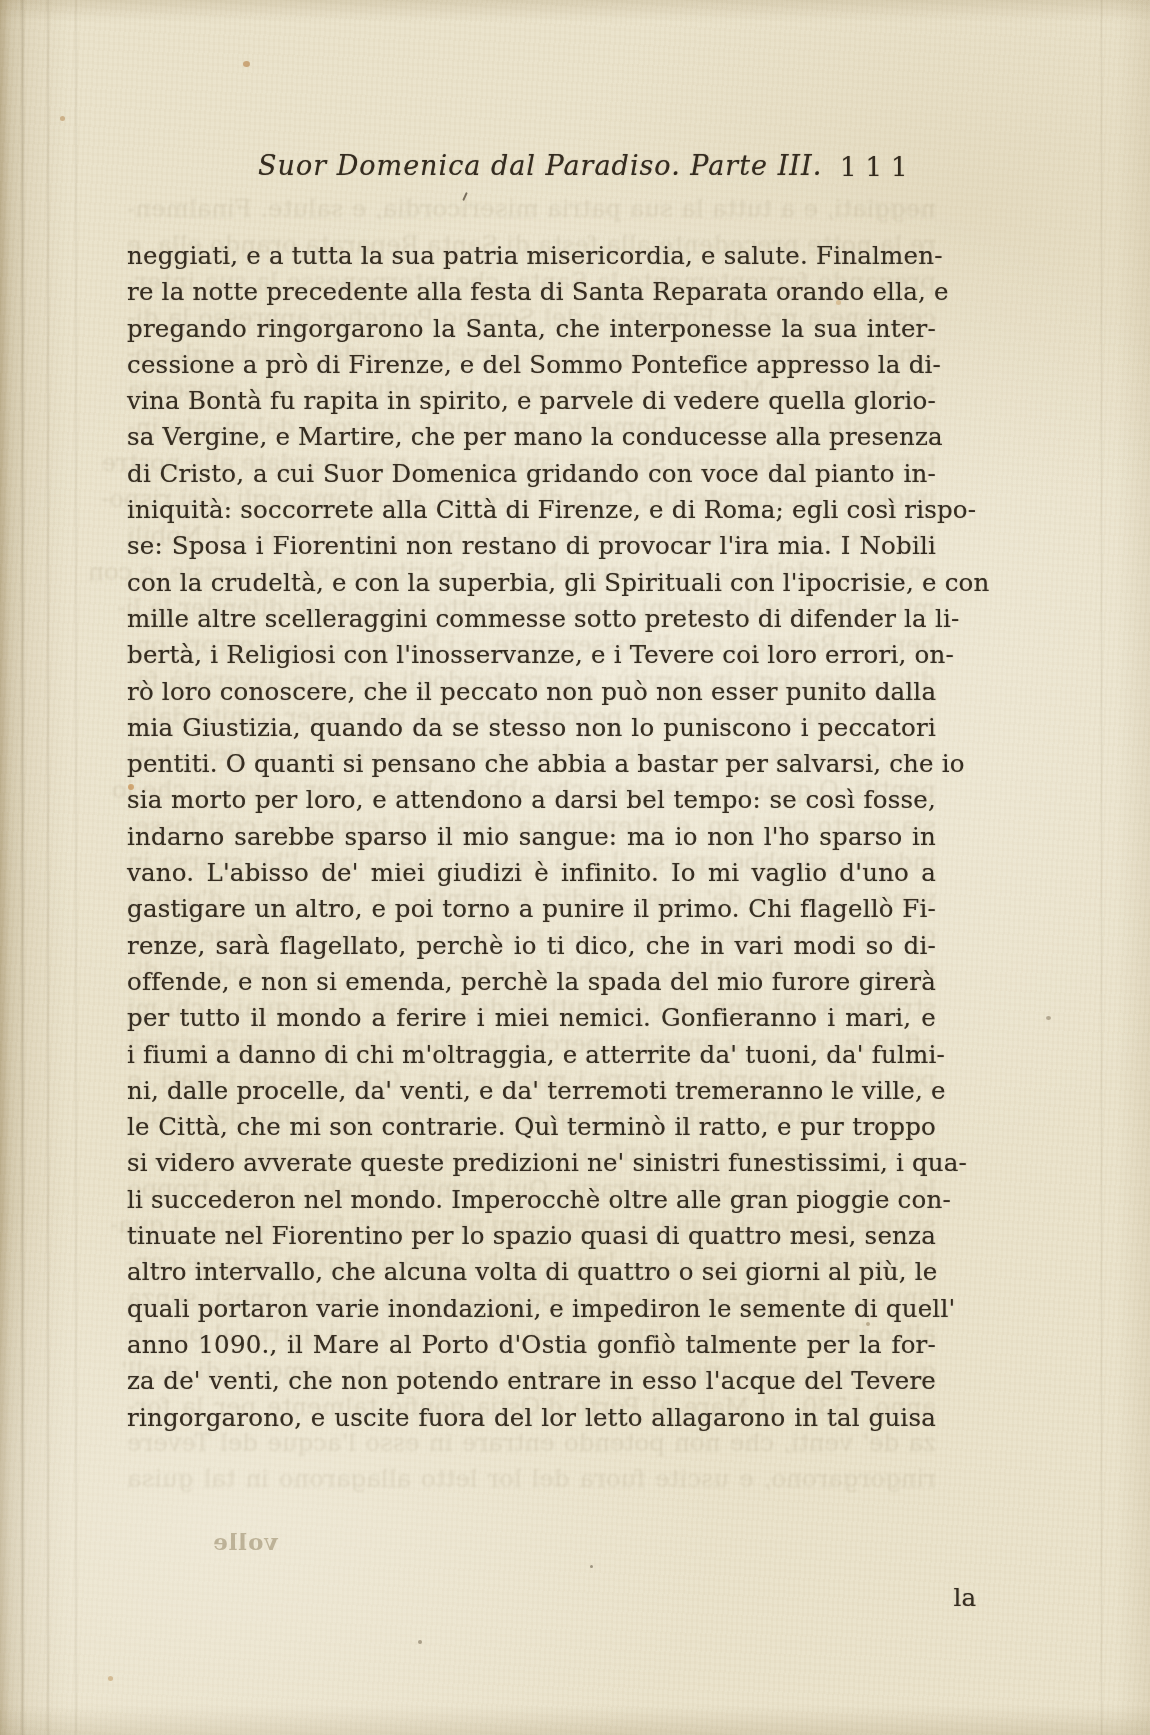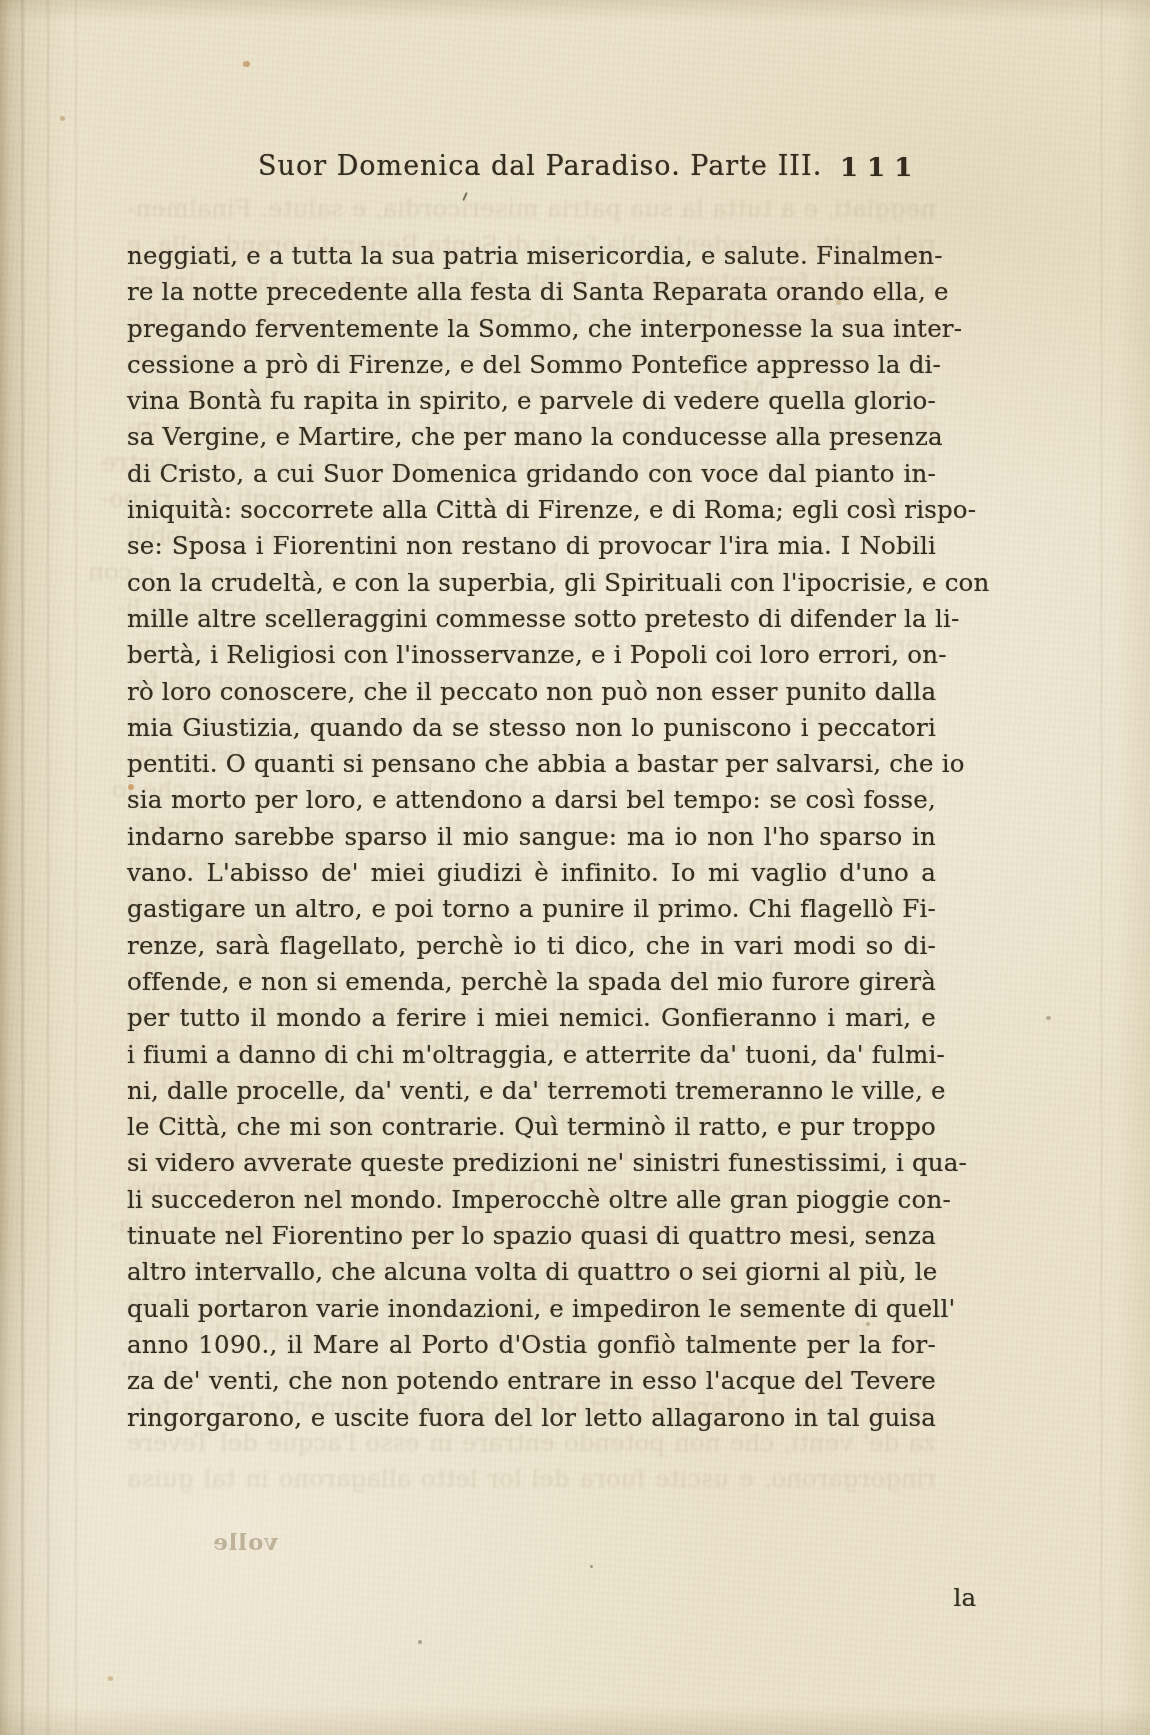--- a/index.html
+++ b/index.html
@@ -22,31 +22,30 @@
       linear-gradient(0deg, rgba(148,128,86,.22) 0px, rgba(148,128,86,0) 30px);
   }
   .crease{position:absolute;top:0;bottom:0;pointer-events:none;}
   .crease.c1{left:20px;width:5px;background:linear-gradient(90deg,rgba(110,95,62,0),rgba(110,95,62,.20),rgba(110,95,62,0));}
   .crease.c2{left:46px;width:4px;background:linear-gradient(90deg,rgba(110,95,62,0),rgba(110,95,62,.14),rgba(110,95,62,0));}
   .crease.c3{left:74px;width:4px;background:linear-gradient(90deg,rgba(110,95,62,0),rgba(110,95,62,.10),rgba(110,95,62,0));}
   .crease.c4{left:1100px;width:3px;background:linear-gradient(90deg,rgba(110,95,62,0),rgba(110,95,62,.10),rgba(110,95,62,0));}
 
   .running-title{
     position:absolute;left:258px;top:150px;width:534px;
-    font-size:27px;color:#342b1f;
+    font-style:italic;font-size:27px;color:#342b1f;
     letter-spacing:1px;
     text-align:justify;text-align-last:justify;
     text-shadow:0 0 1px rgba(52,43,31,.55);
     white-space:nowrap;
   }
   .page-number{
     position:absolute;left:840px;top:152px;
     font-size:26px;color:#342b1f;letter-spacing:9px;
     text-shadow:0 0 1px rgba(52,43,31,.55);
-    font-weight:bold;
   }
   .stray-mark{
     position:absolute;left:464px;top:192px;width:2px;height:9px;
     background:rgba(60,48,34,.65);transform:rotate(24deg);border-radius:1px;
   }
 
   .body-text{
     position:absolute;left:127px;top:207px;width:809px;
     font-size:24.5px;color:#362d21;
     letter-spacing:.2px;
@@ -142,30 +141,30 @@
 
   <div class="running-title">Suor Domenica dal Paradiso. Parte III.</div>
 
   <div class="page-number">111</div>
 
   <div class="stray-mark"></div>
 
   <div class="body-text">
       <div class="line">neggiati, e a tutta la sua patria misericordia, e salute. Finalmen-</div>
       <div class="line">re la notte precedente alla festa di Santa Reparata orando ella, e</div>
-      <div class="line">pregando ferventemente la Sommo, che interponesse la sua inter-</div>
+      <div class="line">pregando ringorgarono la Santa, che interponesse la sua inter-</div>
       <div class="line">cessione a prò di Firenze, e del Sommo Pontefice appresso la di-</div>
       <div class="line">vina Bontà fu rapita in spirito, e parvele di vedere quella glorio-</div>
       <div class="line">sa Vergine, e Martire, che per mano la conducesse alla presenza</div>
       <div class="line">di Cristo, a cui Suor Domenica gridando con voce dal pianto in-</div>
       <div class="line">iniquità: soccorrete alla Città di Firenze, e di Roma; egli così rispo-</div>
       <div class="line">se: Sposa i Fiorentini non restano di provocar l'ira mia. I Nobili</div>
       <div class="line">con la crudeltà, e con la superbia, gli Spirituali con l'ipocrisie, e con</div>
       <div class="line">mille altre scelleraggini commesse sotto pretesto di difender la li-</div>
-      <div class="line">bertà, i Religiosi con l'inosservanze, e i Popoli coi loro errori, on-</div>
+      <div class="line">bertà, i Religiosi con l'inosservanze, e i Tevere coi loro errori, on-</div>
       <div class="line">rò loro conoscere, che il peccato non può non esser punito dalla</div>
       <div class="line">mia Giustizia, quando da se stesso non lo puniscono i peccatori</div>
       <div class="line">pentiti. O quanti si pensano che abbia a bastar per salvarsi, che io</div>
       <div class="line">sia morto per loro, e attendono a darsi bel tempo: se così fosse,</div>
       <div class="line">indarno sarebbe sparso il mio sangue: ma io non l'ho sparso in</div>
       <div class="line">vano. L'abisso de' miei giudizi è infinito. Io mi vaglio d'uno a</div>
       <div class="line">gastigare un altro, e poi torno a punire il primo. Chi flagellò Fi-</div>
       <div class="line">renze, sarà flagellato, perchè io ti dico, che in vari modi so di-</div>
       <div class="line">offende, e non si emenda, perchè la spada del mio furore girerà</div>
       <div class="line">per tutto il mondo a ferire i miei nemici. Gonfieranno i mari, e</div>

